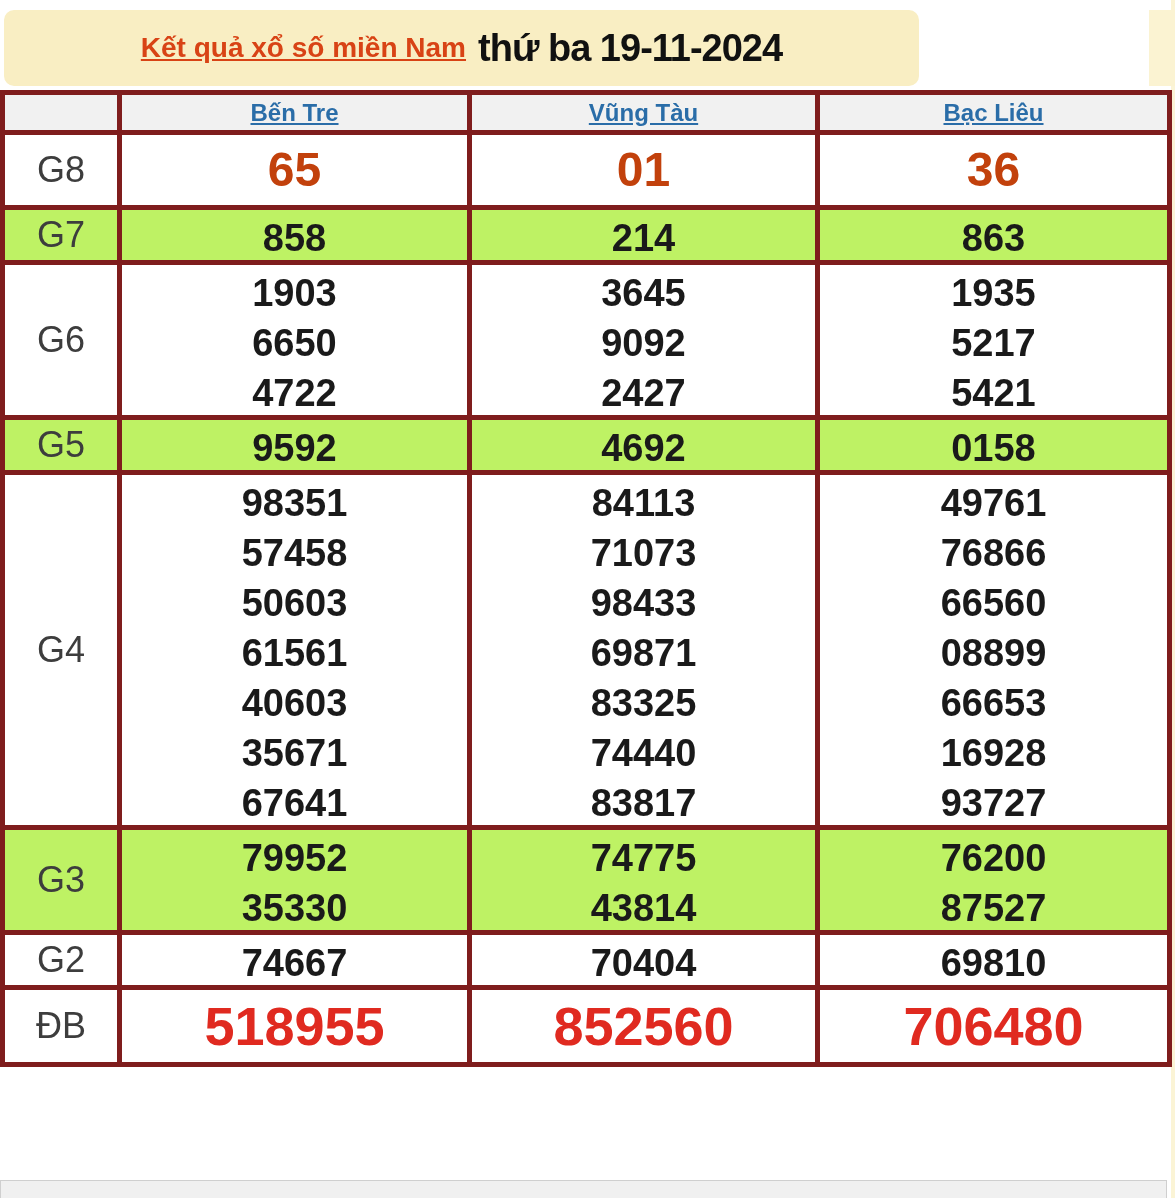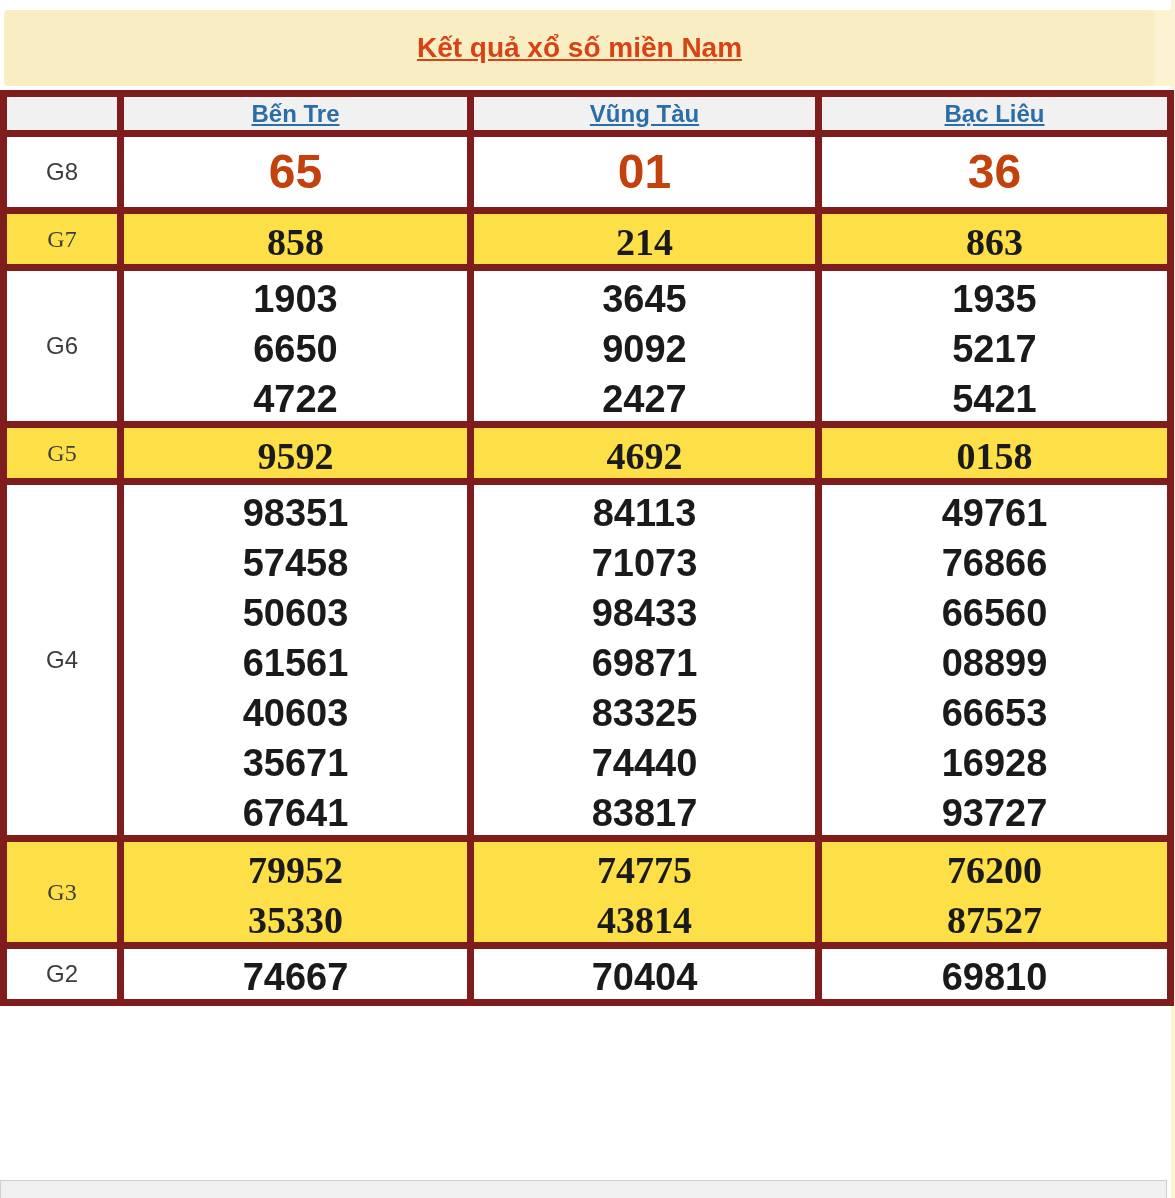--- a/index.html
+++ b/index.html
@@ -3,58 +3,59 @@
 <meta charset="utf-8">
 <style>
   html,body{margin:0;padding:0;background:#ffffff;font-family:"Liberation Sans",sans-serif;}
   .page{position:relative;width:1175px;height:1198px;background:#ffffff;overflow:hidden;}
 
   
   .edge-stripe{position:absolute;top:0;right:0;width:4px;height:100%;background:#fbf4d6;}
 
   
   .banner-underlay{position:absolute;top:10px;right:0;width:26px;height:76px;background:#fbf3d2;}
-  .banner{position:absolute;top:10px;left:4px;width:1151px;height:76px;background:#f9eec3;
-          border-radius:4px;display:flex;align-items:center;justify-content:center;gap:12px;}
+  .banner{position:absolute;top:10px;left:4px;width:915px;height:76px;background:#f9eec3;
+          border-radius:10px;display:flex;align-items:center;justify-content:center;gap:12px;}
   .banner a.title-link{color:#d84315;font-size:28px;font-weight:bold;text-decoration:underline;cursor:pointer;}
   .banner .date-text{color:#111111;font-size:38px;font-weight:bold;letter-spacing:-1px;}
 
   
   table.results{position:absolute;top:90px;left:0;width:1167px;border-collapse:collapse;table-layout:fixed;}
-  table.results td,table.results th{border:7px solid #7f1d1d;padding:0;text-align:center;vertical-align:middle;}
+  table.results td,table.results th{border:5px solid #7f1d1d;padding:0;text-align:center;vertical-align:middle;}
   col.c-label{width:117px;}
   col.c-p1{width:350px;}
   col.c-p2{width:348px;}
   col.c-p3{width:352px;}
 
   tr.header-row{height:40px;background:#f1f1f1;}
   tr.header-row a.prov-link{color:#2a6da8;font-size:24px;font-weight:bold;text-decoration:underline;cursor:pointer;}
 
   tr.row-white{background:#ffffff;}
-  tr.row-gray{background:#fde047;font-family:Liberation Serif, serif;}
-
-  td.label-cell{color:#3d3d3d;font-size:24px;font-weight:normal;}
+  tr.row-gray{background:#bef264;}
+
+  td.label-cell{color:#3d3d3d;font-size:36px;font-weight:normal;}
 
   .num-line{height:50px;line-height:57px;font-size:38px;font-weight:bold;color:#1a1a1a;letter-spacing:0px;}
   .red-large .num-line{height:70px;line-height:70px;font-size:48px;color:#c2410c;}
   .red-xl .num-line{height:72px;line-height:72px;font-size:54px;color:#e02a20;}
 
   .bottom-partial{position:absolute;top:1180px;left:0;width:1165px;height:18px;background:#f0f0f0;
                   border:1px solid #cfcfcf;border-bottom:none;}
 </style>
 </head>
 <body>
 
 <div class="page">
 
   <div class="edge-stripe"></div>
   <div class="banner-underlay"></div>
 
   <div class="banner">
     <a class="title-link">Kết quả xổ số miền Nam</a>
+    <span class="date-text">thứ ba 19-11-2024</span>
   </div>
 
   <table class="results">
     <colgroup>
       <col class="c-label">
         <col class="c-p1">
         <col class="c-p2">
         <col class="c-p3">
     </colgroup>
     <thead>
@@ -176,18 +177,30 @@
           <td>
             <div class="num-line">74667</div>
           </td>
           <td>
             <div class="num-line">70404</div>
           </td>
           <td>
             <div class="num-line">69810</div>
           </td>
         </tr>
+        <tr class="row-white red-xl">
+          <td class="label-cell">ĐB</td>
+          <td>
+            <div class="num-line">518955</div>
+          </td>
+          <td>
+            <div class="num-line">852560</div>
+          </td>
+          <td>
+            <div class="num-line">706480</div>
+          </td>
+        </tr>
       </tbody>
   </table>
 
   <div class="bottom-partial"></div>
 
 </div>
 
 </body></html>

